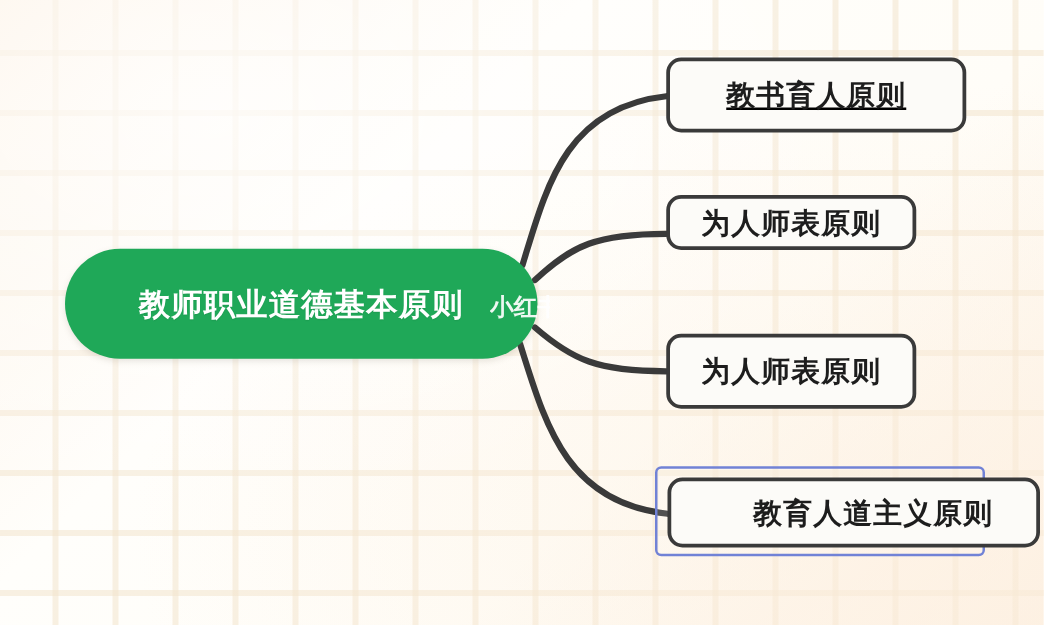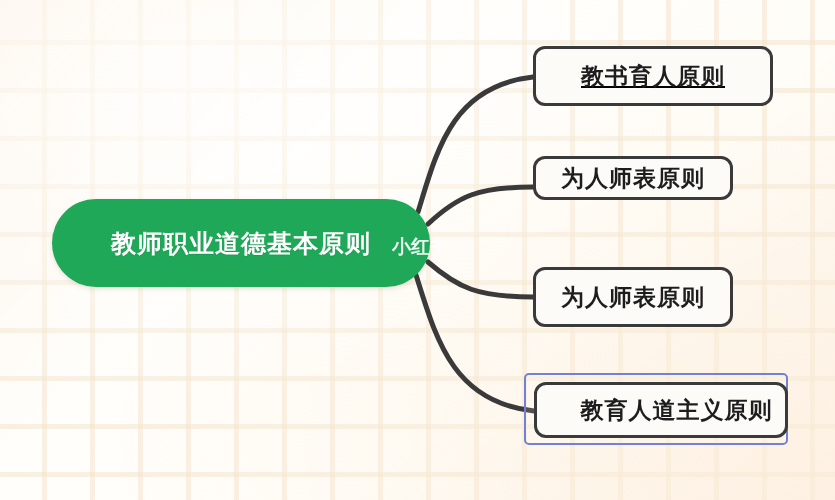--- a/index.html
+++ b/index.html
@@ -90,21 +90,21 @@
     color: #1d1d1d;
     font-size: 23px;
     font-weight: bold;
     letter-spacing: 1px;
     white-space: nowrap;
   }
 
   #branch-0 { left: 533px; top: 46px;  width: 240px; height: 60px; text-decoration: underline; }
   #branch-1 { left: 533px; top: 156px; width: 200px; height: 44px; }
   #branch-2 { left: 533px; top: 267px; width: 200px; height: 60px; }
-  #branch-3 { left: 534px; top: 382px; width: 254px; height: 56px; padding-left: 31px; }
+  #branch-3 { left: 534px; top: 382px; width: 298px; height: 56px; padding-left: 31px; }
 
   
   #selection-box {
     position: absolute;
     left: 524px;
     top: 373px;
     width: 264px;
     height: 72px;
     border: 2px solid #7182d6;
     border-radius: 5px;

